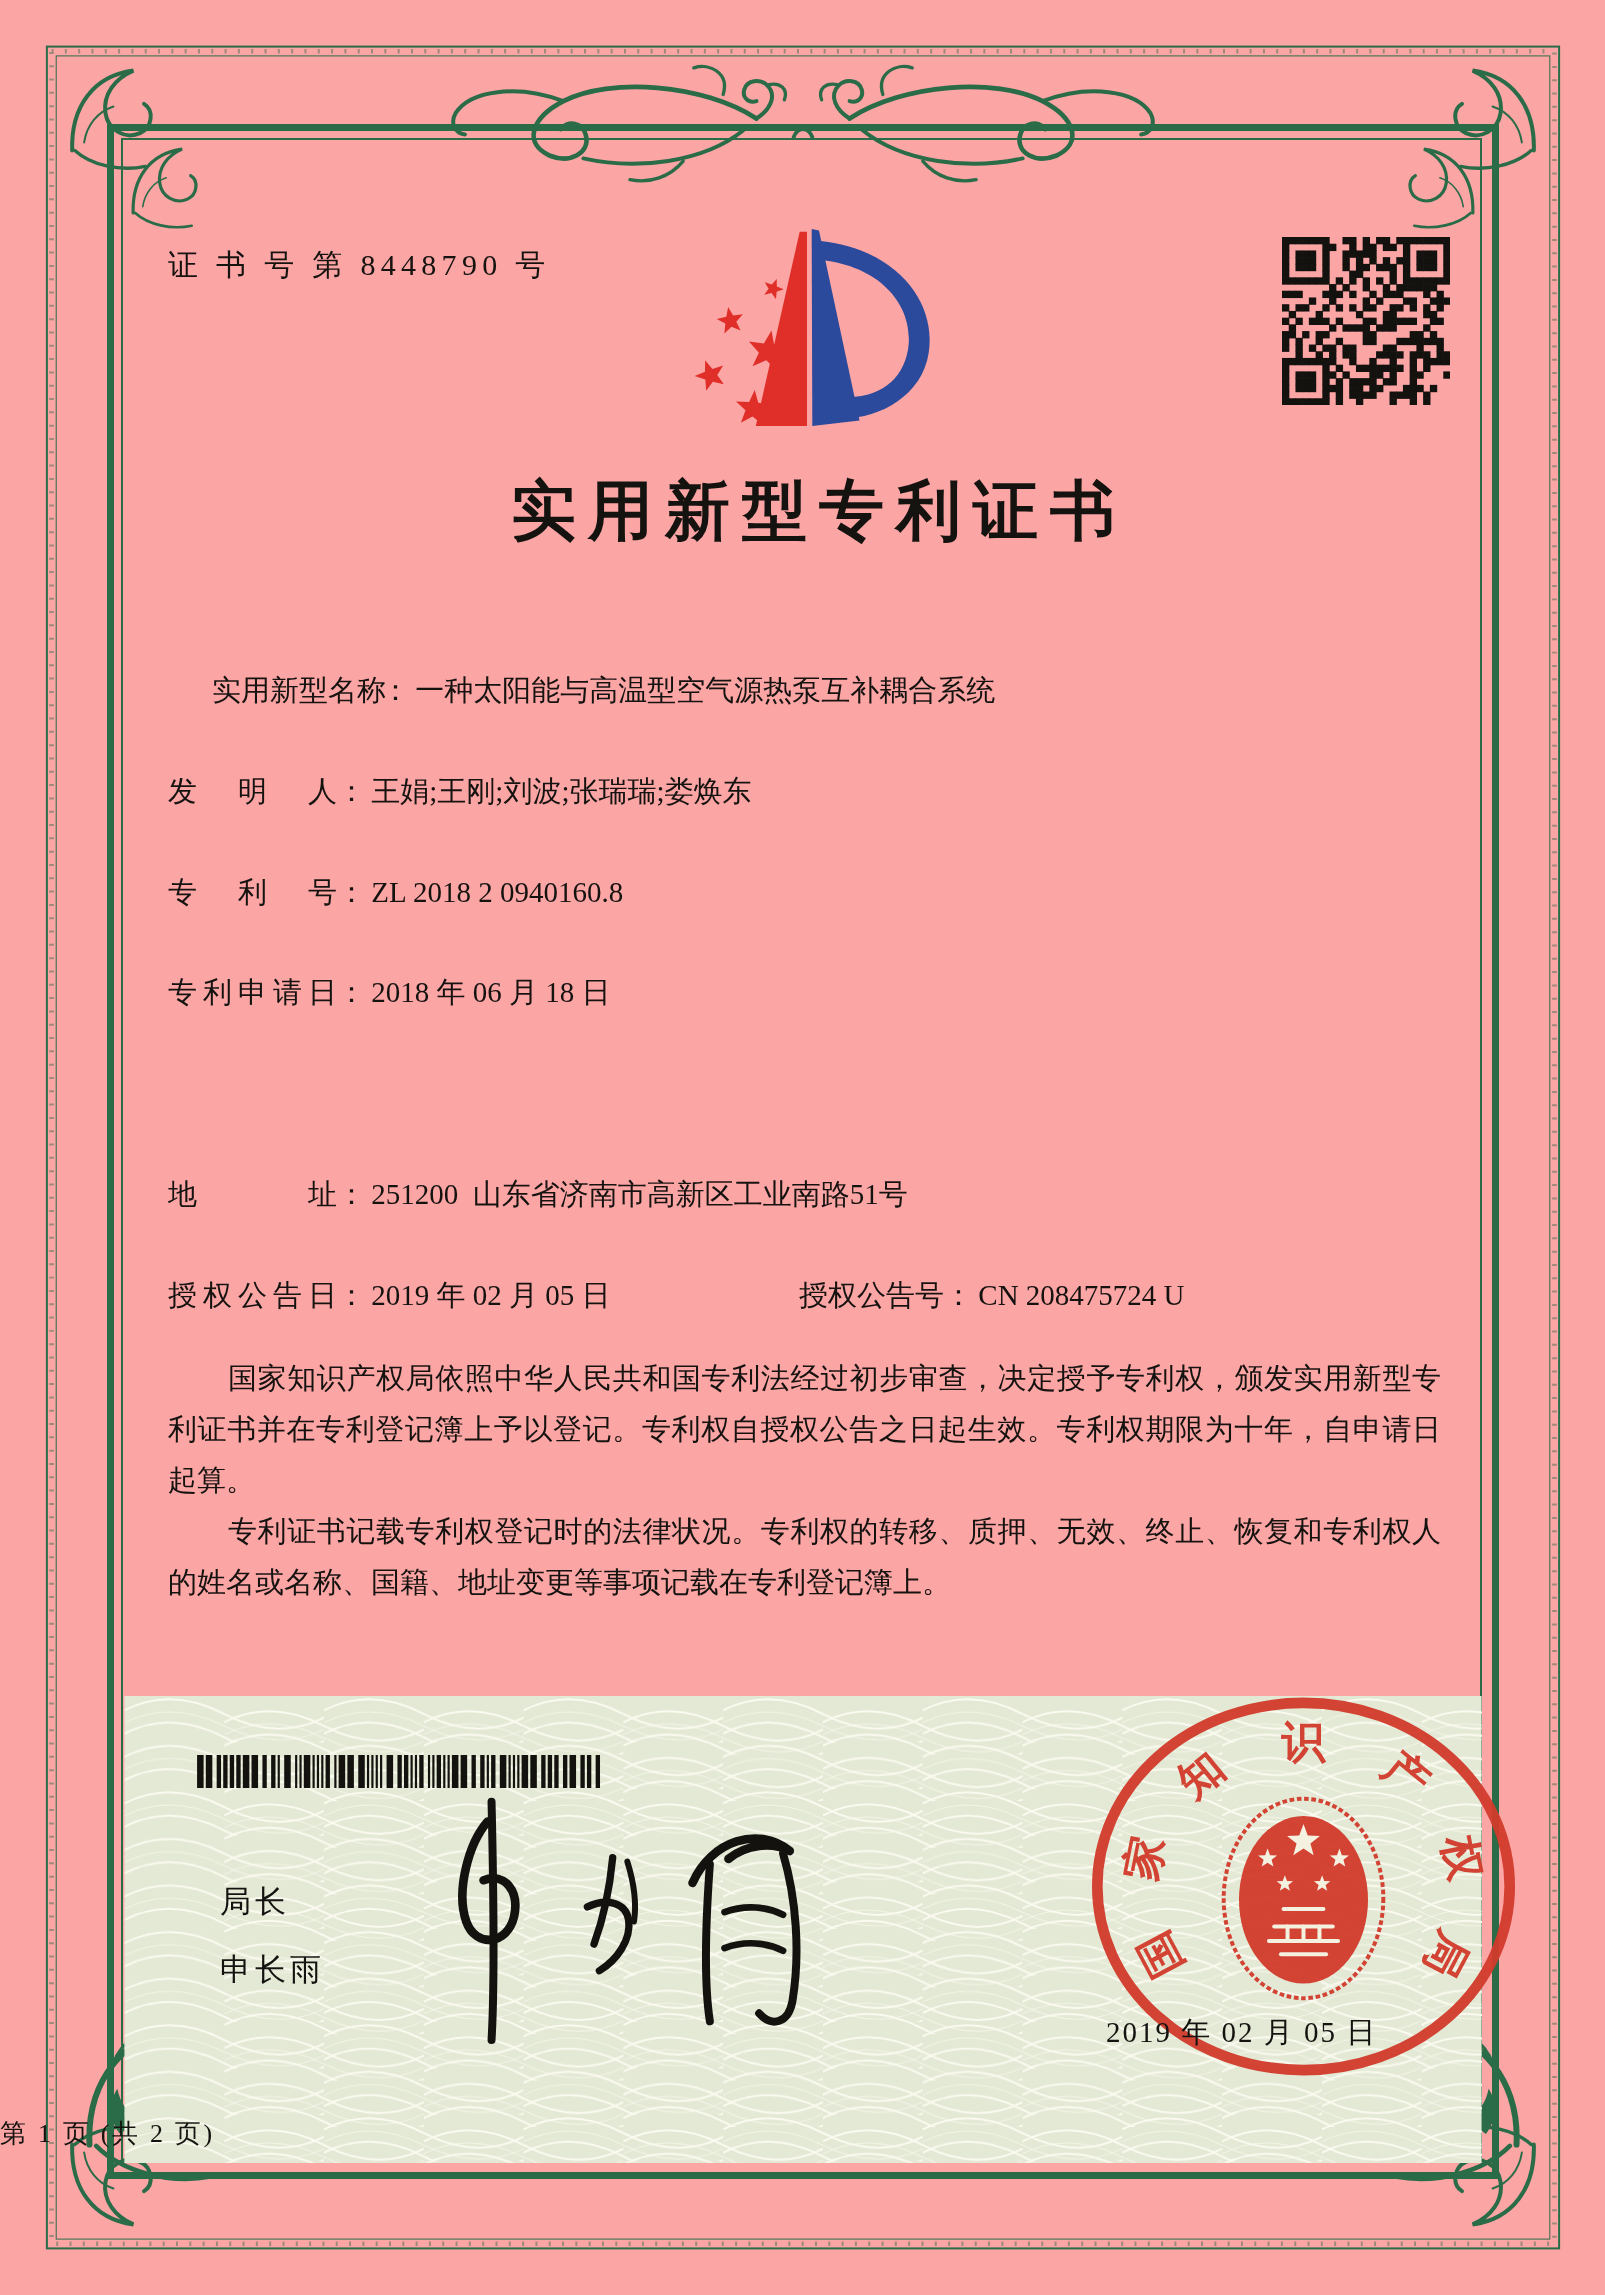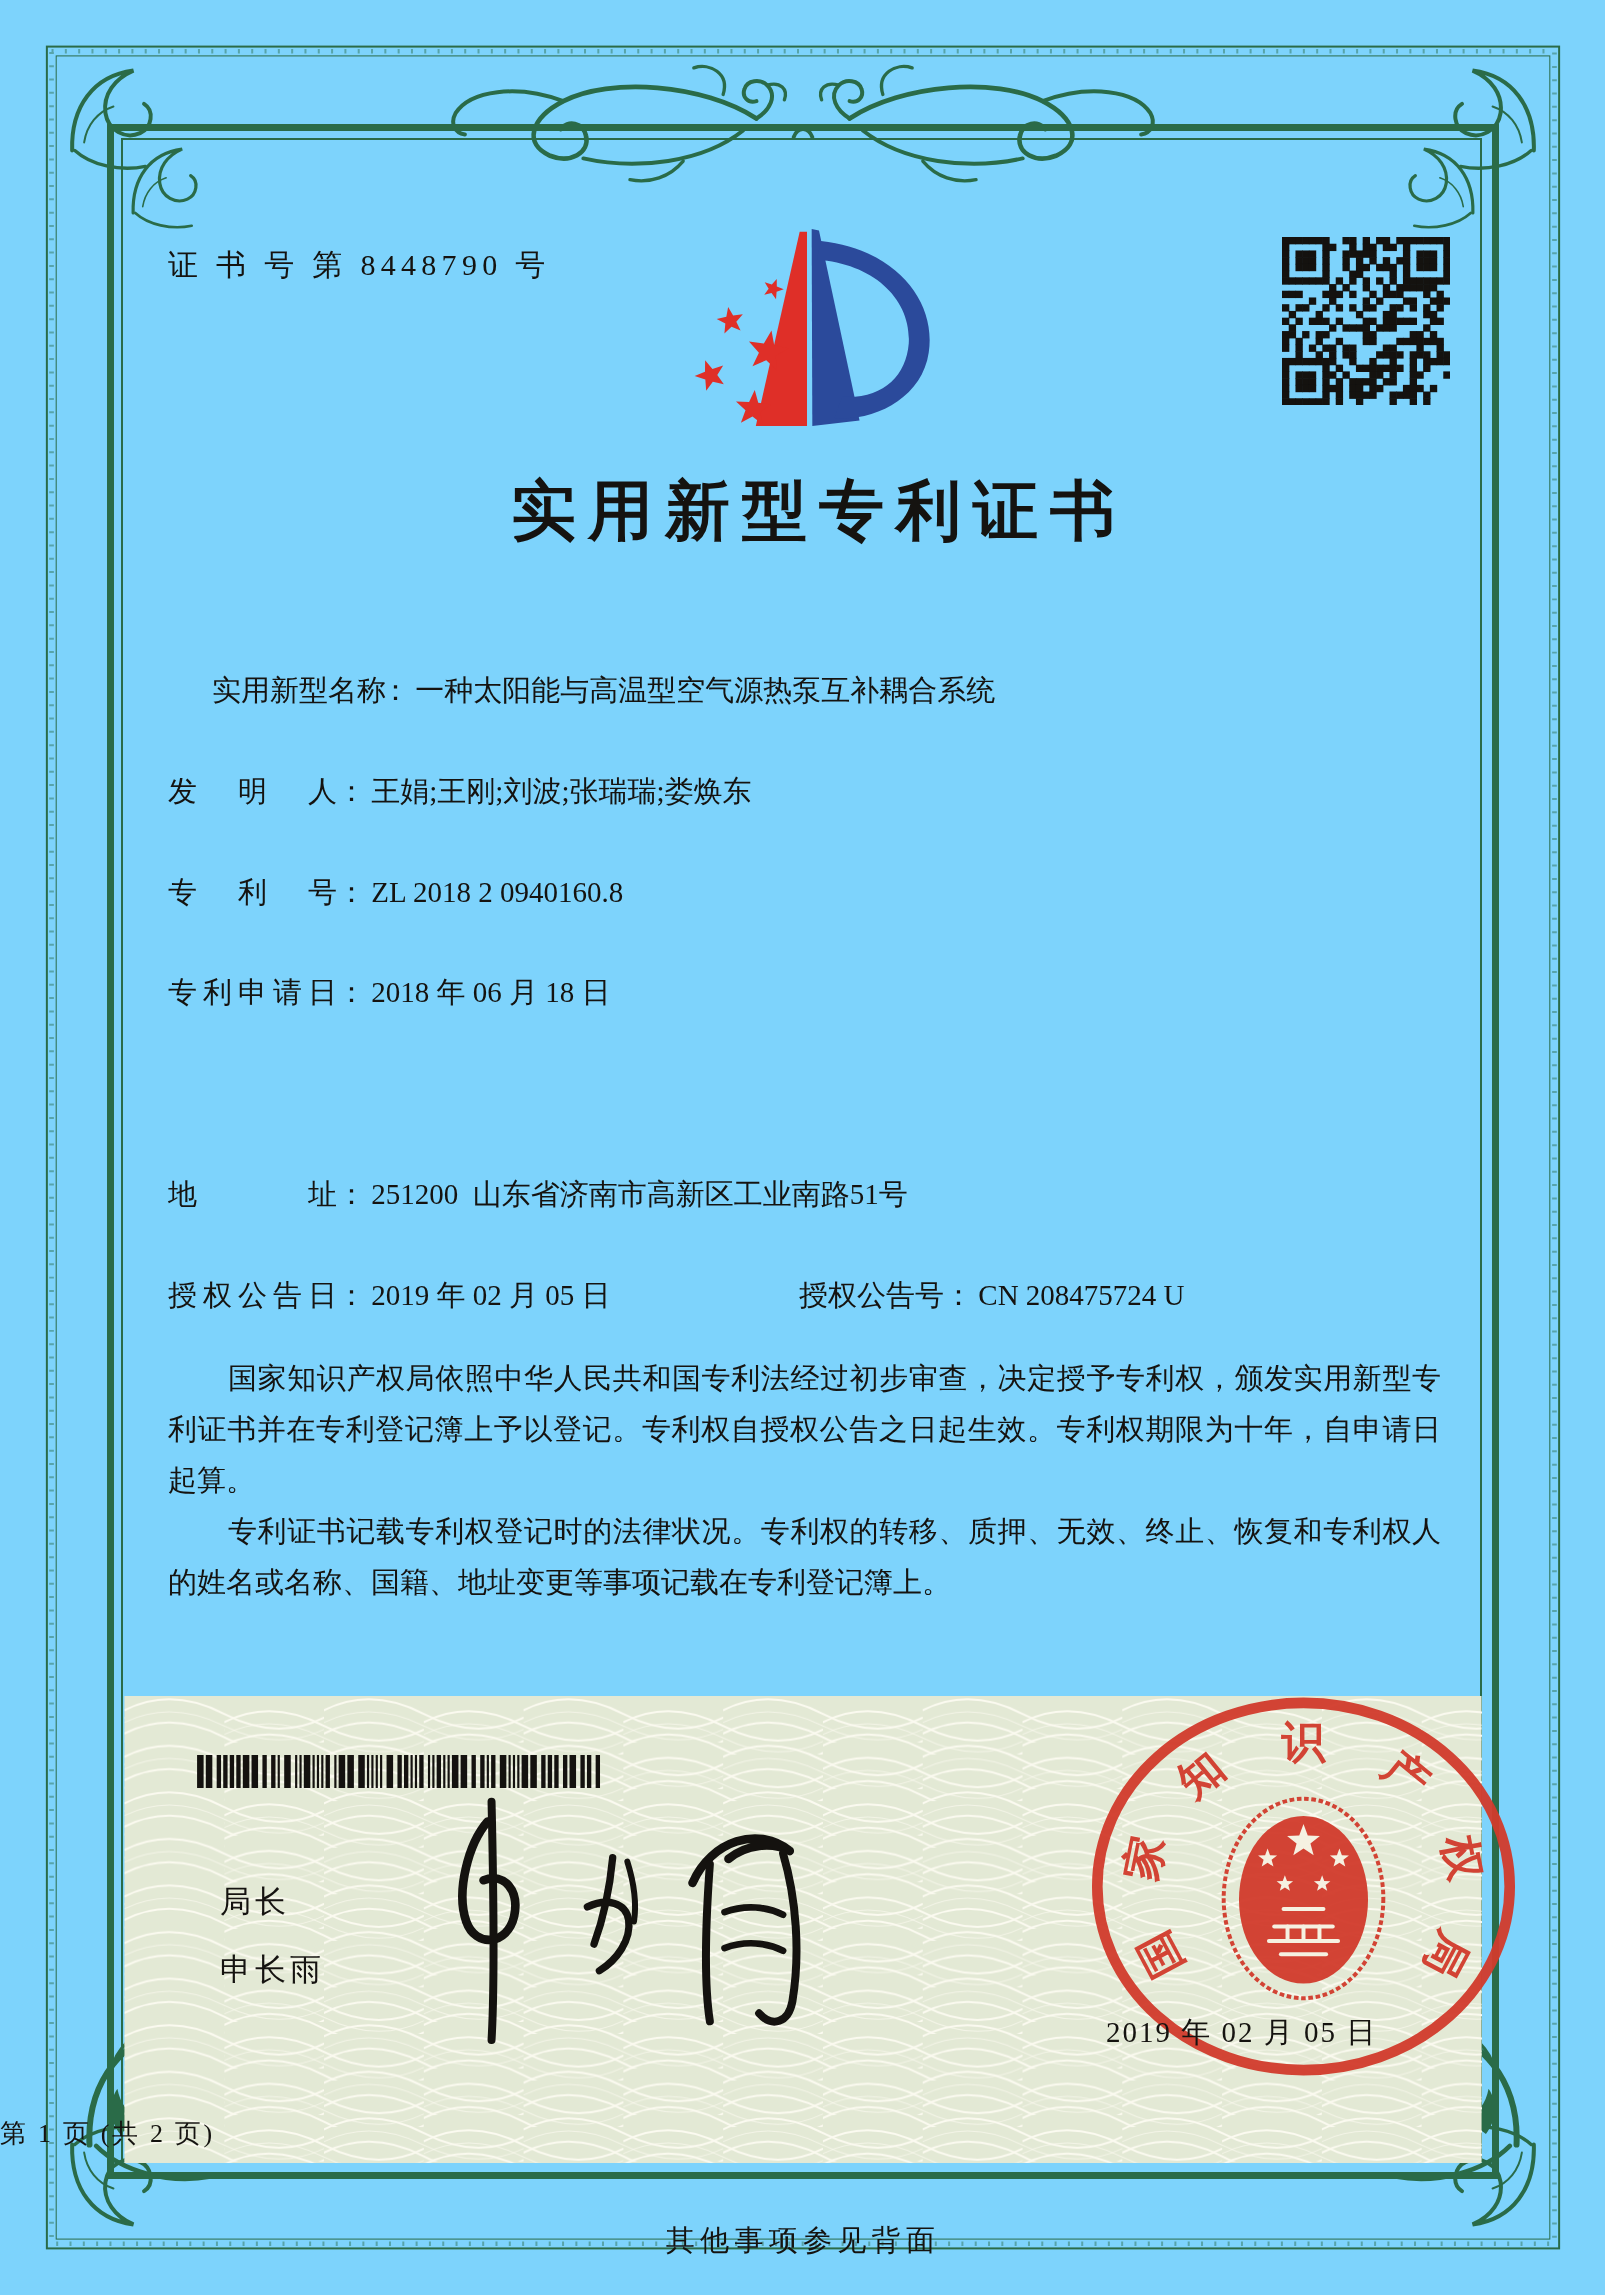--- a/index.html
+++ b/index.html
@@ -1,19 +1,19 @@
 <!DOCTYPE html>
 <html style="--green: #2a6b48; --sealred: #d23b2c; --logored: #df2f28; --logoblue: #2b4a9b; --wavebg: #e3e9d5; --waveline: #fbfaf0;font-size:10.7px"><head>
 <meta charset="utf-8">
 <style>
   html,body{margin:0;padding:0;background:#e8e4d4;}
   .page{
     position:relative;
     width:1606px;height:2295px;
-    background:#7dd3fc;
+    background:#fca5a5;
     font-family:"Liberation Serif", serif;
     color:#151310;
     overflow:hidden;
   }
   svg{display:block;}
   .deco{position:absolute;left:0;top:0;pointer-events:none;}
   .frame-outer{position:absolute;left:107px;top:124px;width:1378px;height:2041px;
     border:7.3px solid var(--green,#2a6b48);}
   .frame-inner{position:absolute;left:121px;top:138px;width:1357px;height:2020px;
     border:2px solid var(--green,#2a6b48);}
@@ -579,16 +579,15 @@
         <path d="M286,352 L374,352"></path>
         <path d="M278,374 L382,374"></path>
         <path d="M296,394 L364,394"></path>
         <path d="M306,352 L306,374 M330,352 L330,374 M354,352 L354,374"></path>
       </g>
     </g>
   </svg>
   <div class="seal-date">2019 年 02 月 05 日</div>
 
   <div class="page-note">第 1 页 (共 2 页)</div>
-  <div class="back-note">其他事项参见背面</div>
 
 </div>
 
 
 </body></html>

